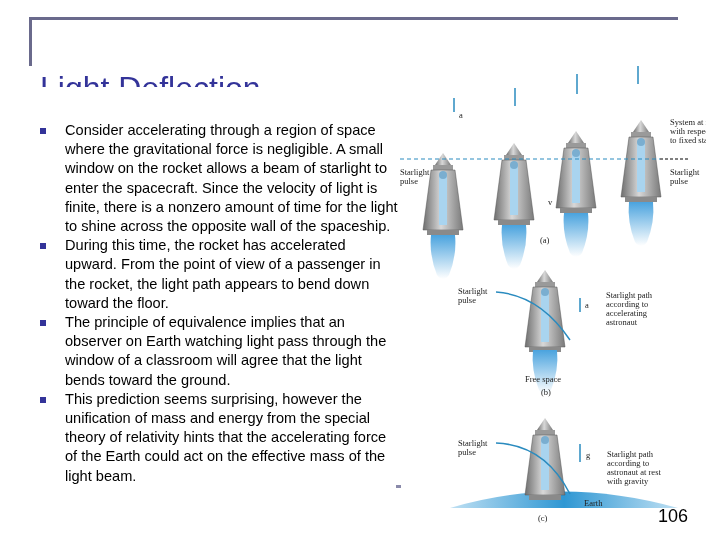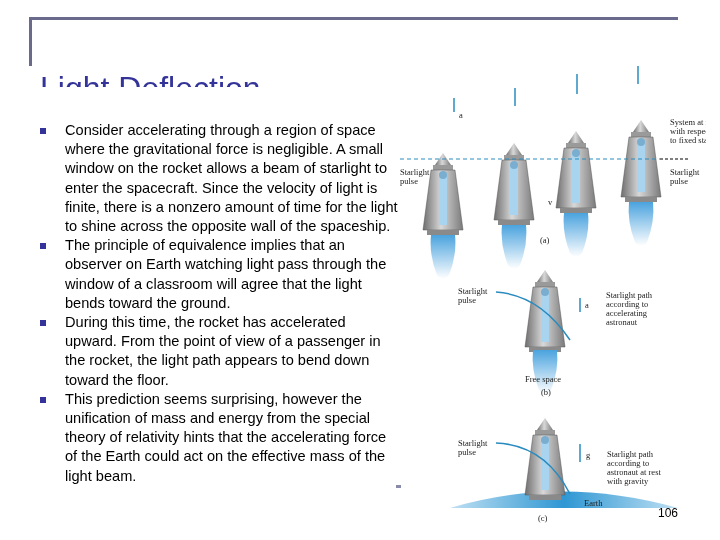--- a/index.html
+++ b/index.html
@@ -8,44 +8,44 @@
   .frame-top { position:absolute; left:29px; top:17px; width:649px; height:3px; background:#6a6a8c; }
   .frame-left { position:absolute; left:29px; top:17px; width:3px; height:49px; background:#6a6a8c; }
   .title-clip { position:absolute; left:40px; top:68px; width:320px; height:19px; overflow:hidden; }
   .title { position:absolute; left:0; top:2px; font-size:32px; color:#333399; white-space:nowrap; line-height:36px; }
   .bullets { position:absolute; left:24px; top:109px; width:365px; margin:12px; padding:0; list-style:none; }
   .bullet { position:relative; padding-left:29px; font-size:14.6px; line-height:19.2px; color:#000; }
   .bullet-marker { position:absolute; left:4px; top:7px; width:6px; height:6px; background:#333399; }
   .stray-mark { position:absolute; left:396px; top:485px; width:5px; height:3px; background:#8a8aaa; }
   .figure { position:absolute; left:396px; top:60px; width:310px; height:475px; }
   .fig-label { font-family:"Liberation Serif", serif; font-size:8.5px; fill:#222; }
-  .page-number { position:absolute; left:658px; top:506px; font-size:12px; color:#000; }
+  .page-number { position:absolute; left:658px; top:506px; font-size:18px; color:#000; }
 </style>
 </head>
 <body>
 
 <div class="frame-top"></div>
 <div class="frame-left"></div>
 
 <div class="title-clip">
   <div class="title">Light Deflection</div>
 </div>
 
 <ul class="bullets">
   <li class="bullet">
     <span class="bullet-marker"></span>
     <span>Consider accelerating through a region of space where the gravitational force is negligible. A small window on the rocket allows a beam of starlight to enter the spacecraft. Since the velocity of light is finite, there is a nonzero amount of time for the light to shine across the opposite wall of the spaceship.</span>
   </li>
   <li class="bullet">
     <span class="bullet-marker"></span>
-    <span>The principle of equivalence implies that an observer on Earth watching light pass through the window of a classroom will agree that the light bends toward the ground.</span>
+    <span>During this time, the rocket has accelerated upward. From the point of view of a passenger in the rocket, the light path appears to bend down toward the floor.</span>
   </li>
   <li class="bullet">
     <span class="bullet-marker"></span>
-    <span>During this time, the rocket has accelerated upward. From the point of view of a passenger in the rocket, the light path appears to bend down toward the floor.</span>
+    <span>The principle of equivalence implies that an observer on Earth watching light pass through the window of a classroom will agree that the light bends toward the ground.</span>
   </li>
   <li class="bullet">
     <span class="bullet-marker"></span>
     <span>This prediction seems surprising, however the unification of mass and energy from the special theory of relativity hints that the accelerating force of the Earth could act on the effective mass of the light beam.</span>
   </li>
 </ul>
 
 <div class="stray-mark"></div>
 
 <svg class="figure" viewBox="396 60 310 475" xmlns="http://www.w3.org/2000/svg">

